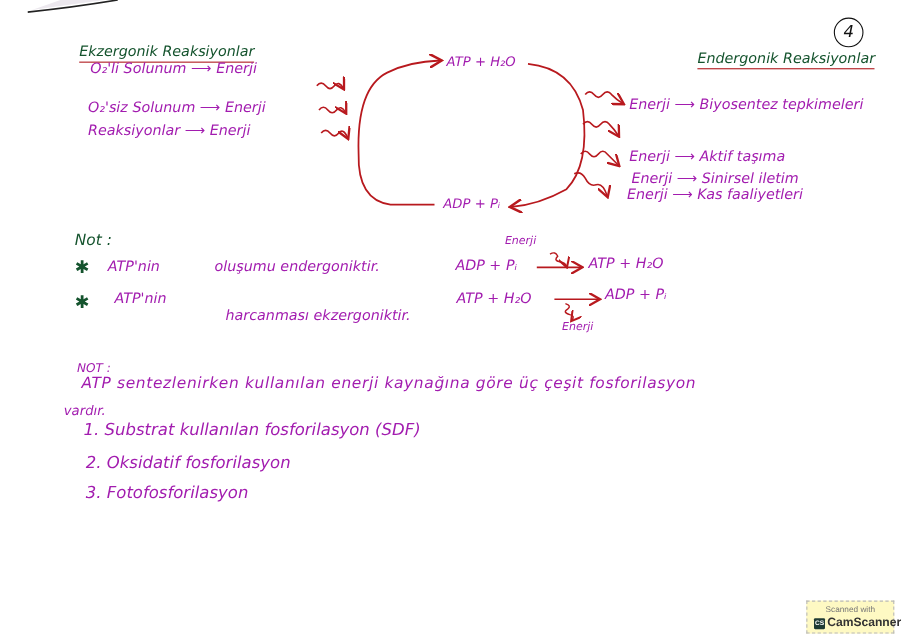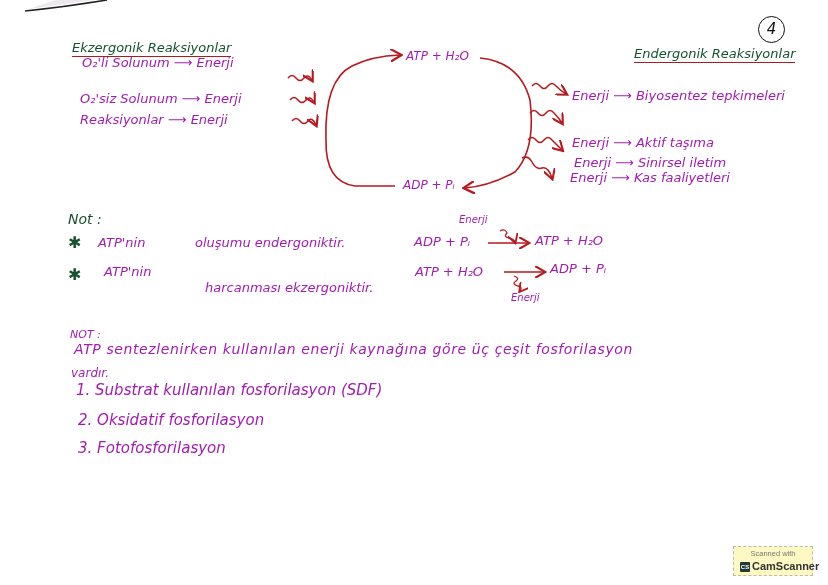--- a/index.html
+++ b/index.html
@@ -134,21 +134,21 @@
 
 <div class="abs red f16" style="left:68px; top:265px;">✱</div>
 <div class="abs hw blue f13" style="left:104px; top:264px;">ATP'nin</div>
 <div class="abs hw blue f13" style="left:205px; top:264px;margin-top:16px;">harcanması ekzergoniktir.</div>
 <div class="abs hw blue f13" style="left:415px; top:264px;">ATP + H₂O</div>
 <div class="abs hw blue f13" style="left:550px; top:261px;">ADP + Pᵢ</div>
 <div class="abs hw blue f10" style="left:511px; top:292px;">Enerji</div>
 
 <div class="abs hw blue f11" style="left:70px; top:328px;">NOT :</div>
 <div class="abs hw blue f14" style="left:74px; top:341px; letter-spacing:0.6px;">ATP sentezlenirken kullanılan enerji kaynağına göre üç çeşit fosforilasyon</div>
-<div class="abs hw blue f12" style="left:71px; top:366px;">vardır.</div>
+<div class="abs hw blue f12" style="left:58px; top:366px;">vardır.</div>
 
 <div>
   <div class="abs hw blue f15" style="left:76px; top:381px;">
     <span>1.</span>
     <span>Substrat kullanılan fosforilasyon (SDF)</span>
   </div>
   <div class="abs hw blue f15" style="left:78px; top:411px;">
     <span>2.</span>
     <span>Oksidatif fosforilasyon</span>
   </div>

